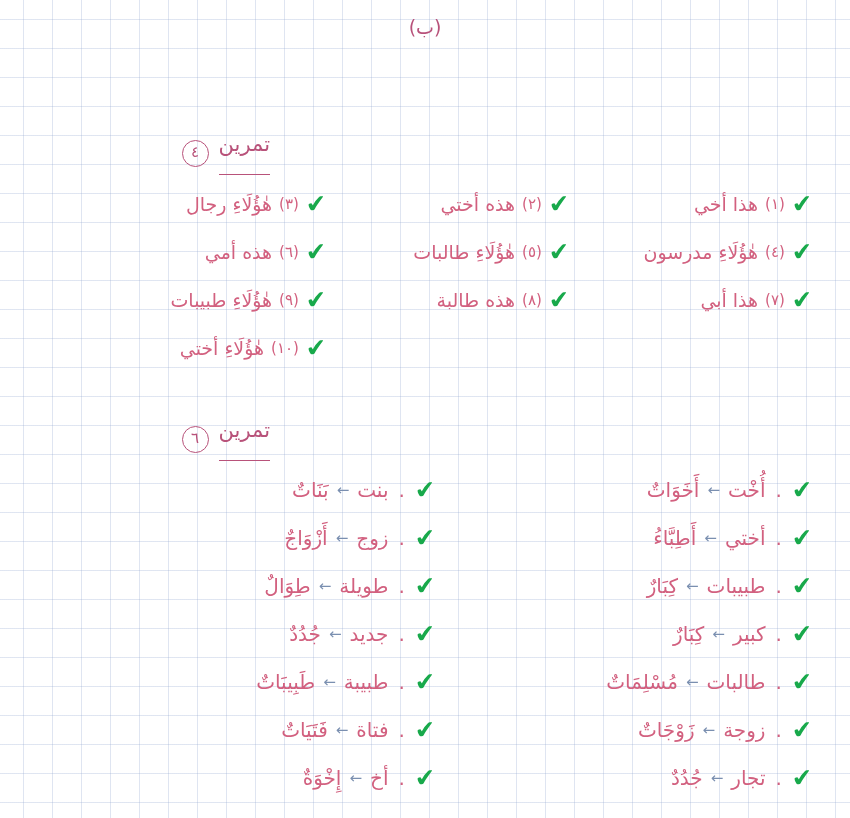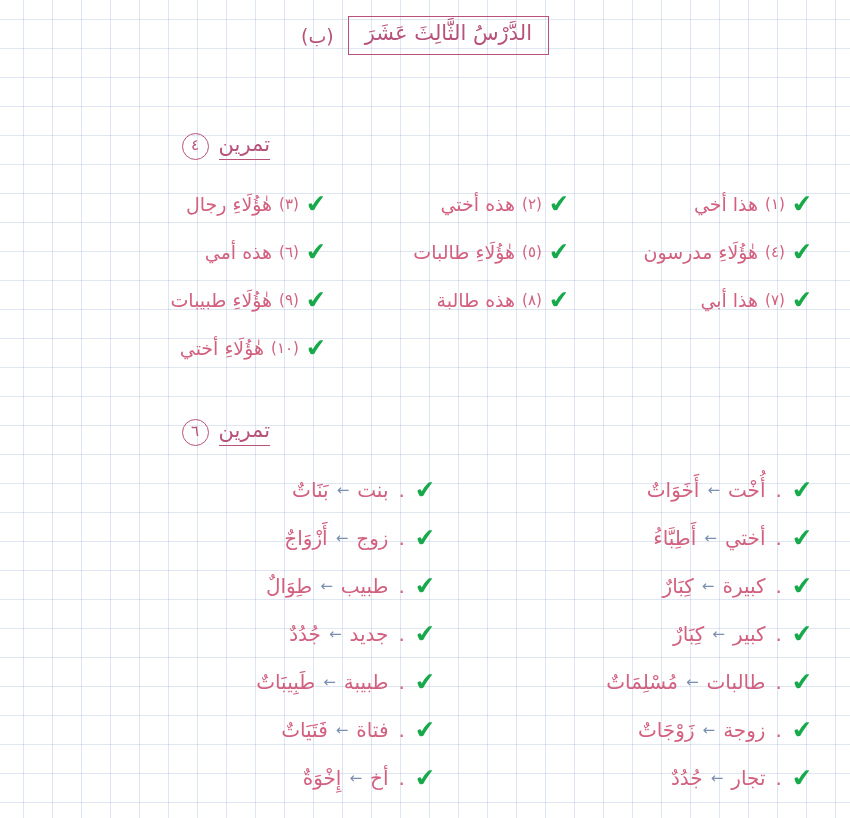--- a/index.html
+++ b/index.html
@@ -63,21 +63,21 @@
     position: absolute;
     display: flex;
     flex-direction: row;
     align-items: center;
     gap: 10px;
     color: #b8527a;
     font-size: 21px;
   }
   .ex-label {
     border-bottom: 1.6px solid #b8527a;
-    padding-bottom: 3px;
+    padding-bottom: 18px;
   }
   .ex-num {
     display: inline-flex;
     align-items: center;
     justify-content: center;
     width: 27px;
     height: 27px;
     border: 1.5px solid #b8527a;
     border-radius: 50%;
     font-size: 15px;
@@ -162,21 +162,20 @@
   .dot { color: #d2607f; font-size: 20px; }
 </style>
 </head>
 <body>
 
 <div id="grid"></div>
 
 <div id="sheet">
 
   <div class="title-row">
-    <div class="title-box">الدَّرْسُ الثَّالِثَ عَشَرَ</div>
     <div class="title-suffix">(ب)</div>
   </div>
 
   <div class="ex-header" style="top:132px; right:580px;">
     <span class="ex-label">تمرين</span>
     <span class="ex-num">٤</span>
   </div>
 
   <div id="ex4">
 
@@ -293,30 +292,30 @@
           <span>أَزْوَاجٌ</span>
         </span>
       </div>
     </div>
 
     <div class="ex6-row">
       <div class="pair">
         <span class="check">✔</span>
         <span class="dot">.</span>
         <span class="pair-text">
-          <span>كبيرة</span>
+          <span>طبيبات</span>
           <span class="arrow">←</span>
           <span>كِبَارٌ</span>
         </span>
       </div>
       <div class="pair left">
         <span class="check">✔</span>
         <span class="dot">.</span>
         <span class="pair-text">
-          <span>طبيب</span>
+          <span>طويلة</span>
           <span class="arrow">←</span>
           <span>طِوَالٌ</span>
         </span>
       </div>
     </div>
 
     <div class="ex6-row">
       <div class="pair">
         <span class="check">✔</span>
         <span class="dot">.</span>

